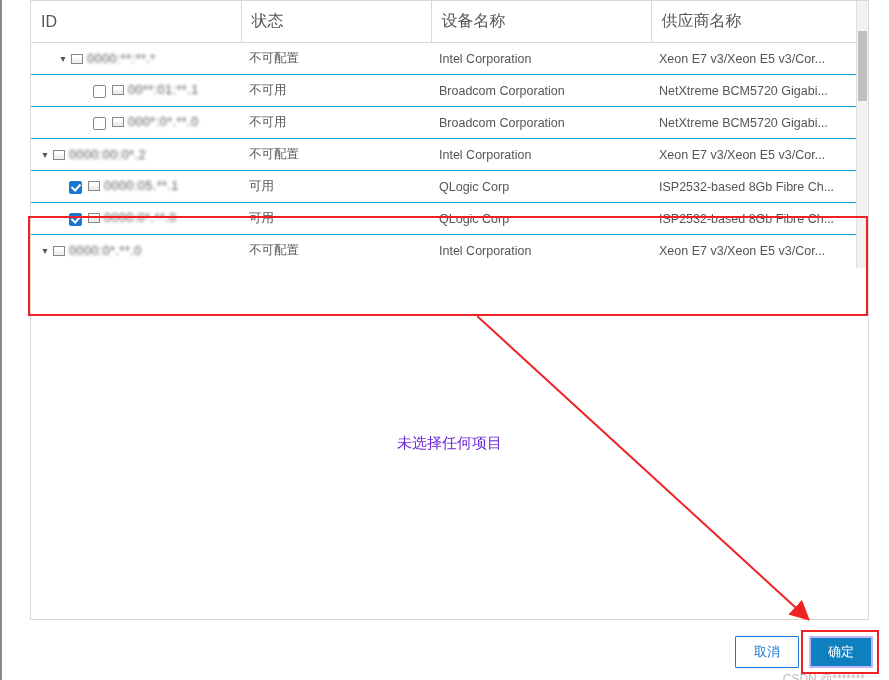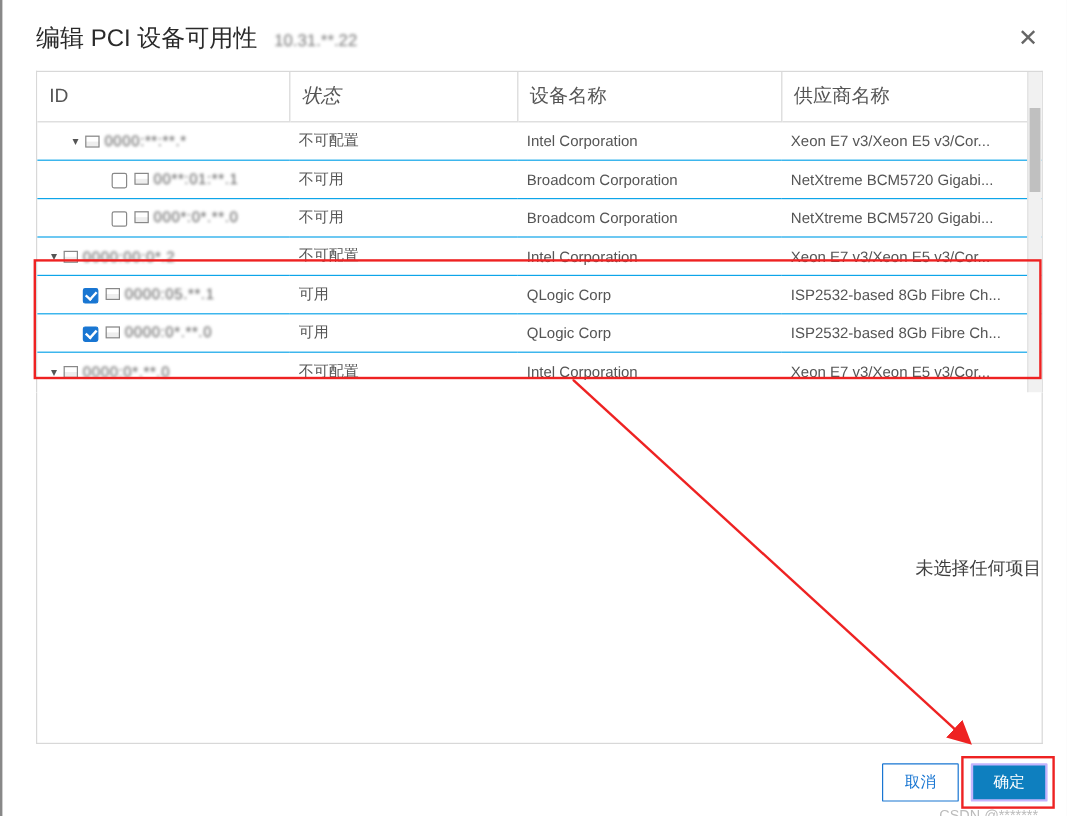--- a/index.html
+++ b/index.html
@@ -61,21 +61,21 @@
     text-align: left;
     font-weight: 400;
     padding: 10px 10px;
     border-bottom: 1px solid #d8d8d8;
     color: #555;
     font-size: 16px;
     background: #fff;
   }
   th:not(:first-child) { border-left: 1px solid #d8d8d8; }
   th.col-id { width: 210px; }
-  th.col-state { width: 190px; font-style: italic; }
+  th.col-state { width: 190px; }
   th.col-vendor { width: 220px; }
   td {
     padding: 7px 8px;
     border-top: 1px solid #0ea5e9;
     color: #555;
     font-size: 12.5px;
     white-space: nowrap;
     overflow: hidden;
     text-overflow: ellipsis;
   }
@@ -109,22 +109,22 @@
   }
   .scrollbar {
     position:absolute; right:0; top:0; bottom:0; width:12px;
     background:#f1f1f1; border-left:1px solid #e0e0e0;
   }
   .thumb { position:absolute; right:1px; width:9px; top:30px; height:70px; background:#c0c0c0; border-radius:0; }
   .empty-msg {
     flex: 1;
     display: flex;
     align-items: center;
-    justify-content: flex-end;
-    color: #404040;
+    justify-content: center;
+    color: #6d28d9;
     font-size: 15px;
     border: 1px solid #d8d8d8;
     border-top: none;
     margin: 0 20px 0 28px;
     margin-bottom: 6px;
   }
   .footer {
     display:flex; justify-content:flex-end; gap:10px;
     padding: 10px 16px 12px;
     position: relative;
@@ -150,27 +150,20 @@
   .faint-text {
     position:absolute; right: 24px; bottom: -6px;
     color:#bbb; font-size:12px;
   }
 </style>
 </head>
 <body>
 
 <div class="modal">
 
-  <div class="modal-header">
-    <div class="title-row">
-      <span class="modal-title">编辑 PCI 设备可用性</span>
-      <span class="modal-subtitle">10.31.**.22</span>
-    </div>
-    <button class="close-btn">✕</button>
-  </div>
 
   <div class="table-wrap">
     <table>
       <colgroup>
           <col style="width:210px">
           <col style="width:190px">
           <col style="width:220px">
           <col>
         </colgroup>
       <thead>

